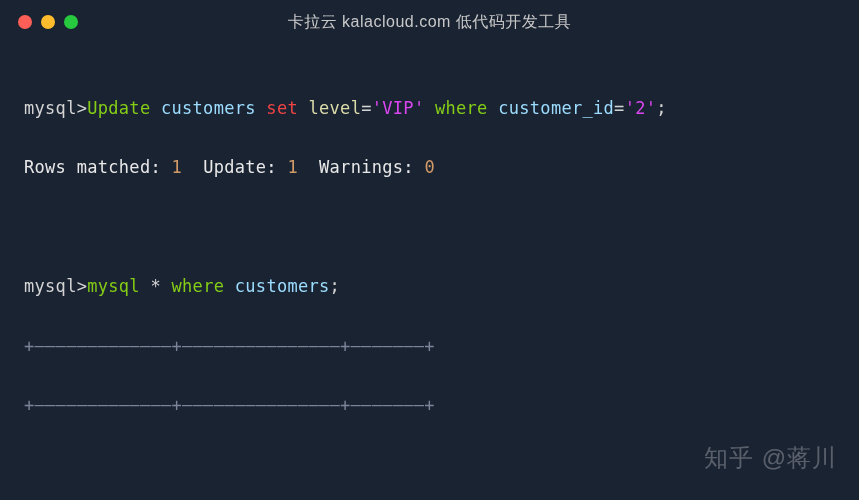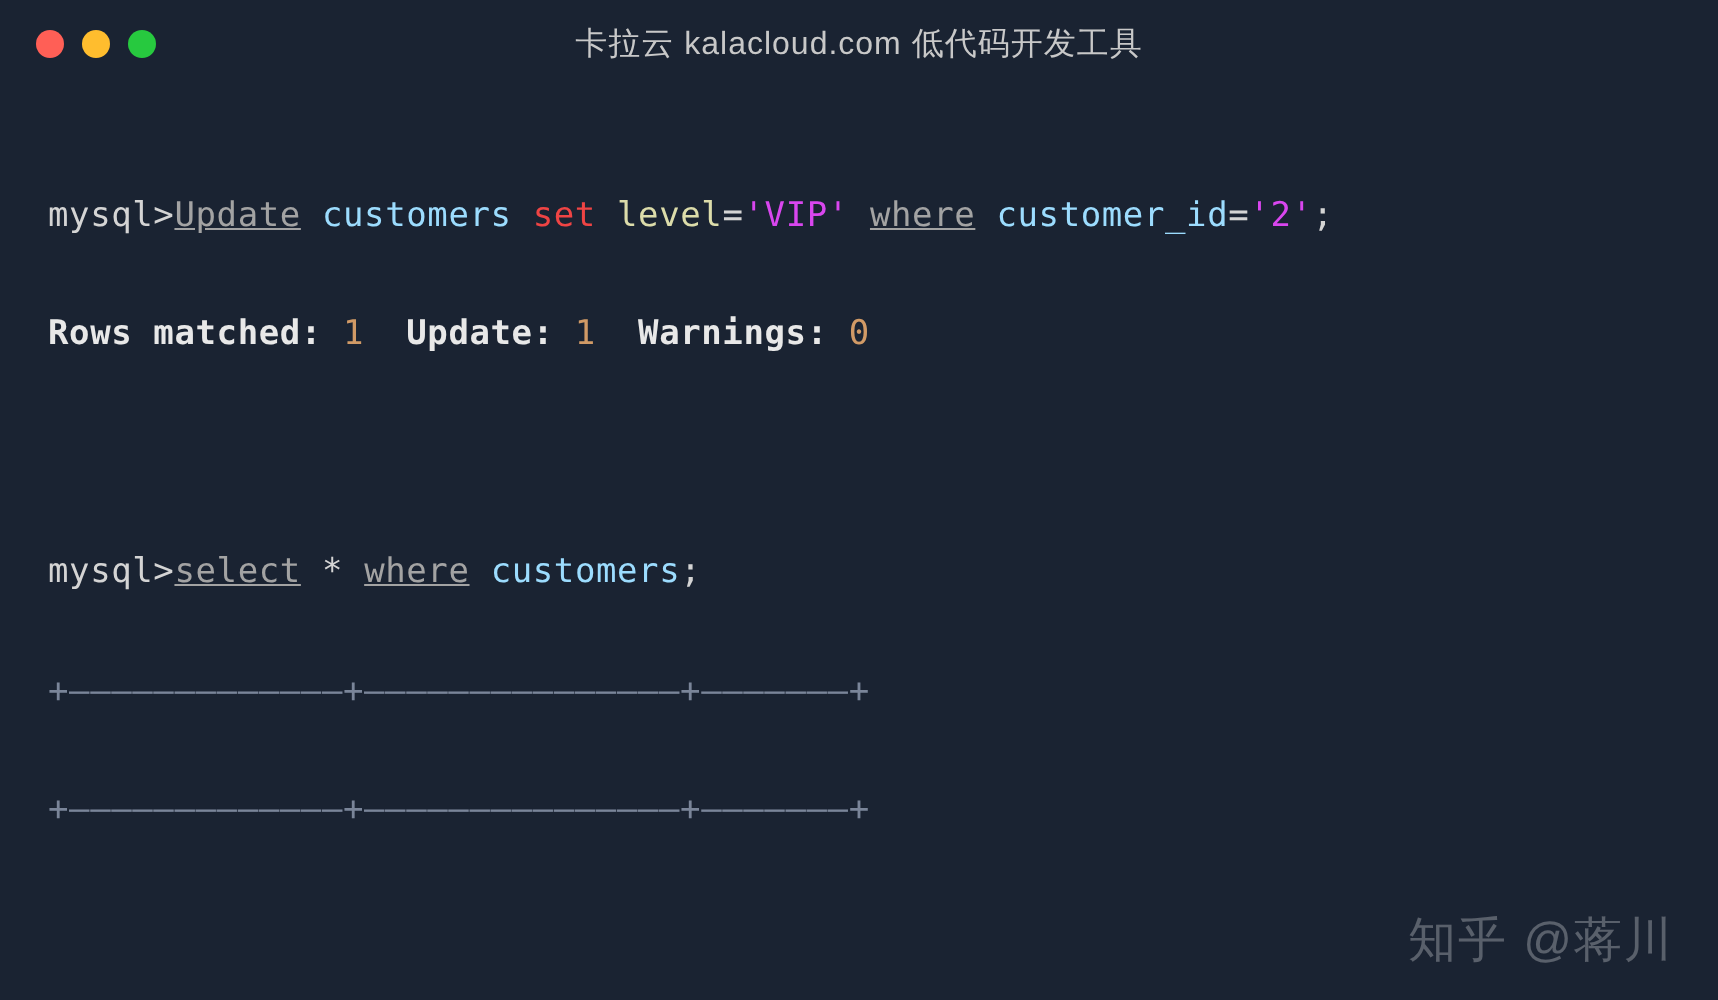--- a/index.html
+++ b/index.html
@@ -46,33 +46,33 @@
       font-family: -apple-system, 'PingFang SC', sans-serif;
       letter-spacing: 0.5px;
     }
     .terminal {
       padding: 20px 24px;
       line-height: 1.75;
       white-space: pre;
       letter-spacing: 0.3px;
     }
     .tok-prompt { color: #d4d4d4; }
-    .tok-keyword { color: #a3a3a3; text-decoration: underline; }
+    .tok-keyword { color: #84cc16; }
     .tok-ident { color: #9cdcfe; }
     .tok-func { color: #dcdcaa; }
     .tok-set { color: #ef4444; }
     .tok-string { color: #d946ef; }
     .tok-number { color: #d19a66; }
     .tok-op { color: #d4d4d4; }
-    .tok-white { color: #e8e8e8; font-weight: bold; }
+    .tok-white { color: #e8e8e8; }
     .tok-pipe { color: #7a8599; }
     .tok-header { color: #dcdcaa; }
     .watermark {
       position: absolute;
-      bottom: 14px;
+      bottom: 26px;
       right: 22px;
       font-family: -apple-system, 'PingFang SC', sans-serif;
       font-size: 24px;
       color: rgba(255,255,255,0.28);
       letter-spacing: 1px;
     }
   </style>
 </head>
 <body>
 
@@ -82,21 +82,21 @@
     <div class="traffic-light tl-yellow"></div>
     <div class="traffic-light tl-green"></div>
   </div>
   <div class="window-title">卡拉云 kalacloud.com 低代码开发工具</div>
 </div>
 
 <div class="terminal">
 <div><span class="tok-prompt">mysql&gt;</span><span class="tok-keyword">Update</span> <span class="tok-ident">customers</span> <span class="tok-set">set</span> <span class="tok-func">level</span><span class="tok-op">=</span><span class="tok-string">'VIP'</span> <span class="tok-keyword">where</span> <span class="tok-ident">customer_id</span><span class="tok-op">=</span><span class="tok-string">'2'</span><span class="tok-op">;</span></div>
 <div><span class="tok-white">Rows matched:</span> <span class="tok-number">1</span>  <span class="tok-white">Update:</span> <span class="tok-number">1</span>  <span class="tok-white">Warnings:</span> <span class="tok-number">0</span></div>
 <div> </div>
-<div><span class="tok-prompt">mysql&gt;</span><span class="tok-keyword">select</span> <span class="tok-op">*</span> <span class="tok-keyword">where</span> <span class="tok-ident">customers</span><span class="tok-op">;</span></div>
+<div><span class="tok-prompt">mysql&gt;</span><span class="tok-keyword">mysql</span> <span class="tok-op">*</span> <span class="tok-keyword">where</span> <span class="tok-ident">customers</span><span class="tok-op">;</span></div>
 <div class="tok-pipe">+—————————————+———————————————+———————+</div>
 <div class="tok-pipe">+—————————————+———————————————+———————+</div>
 
 
 
 
 
 
 </div>
 

